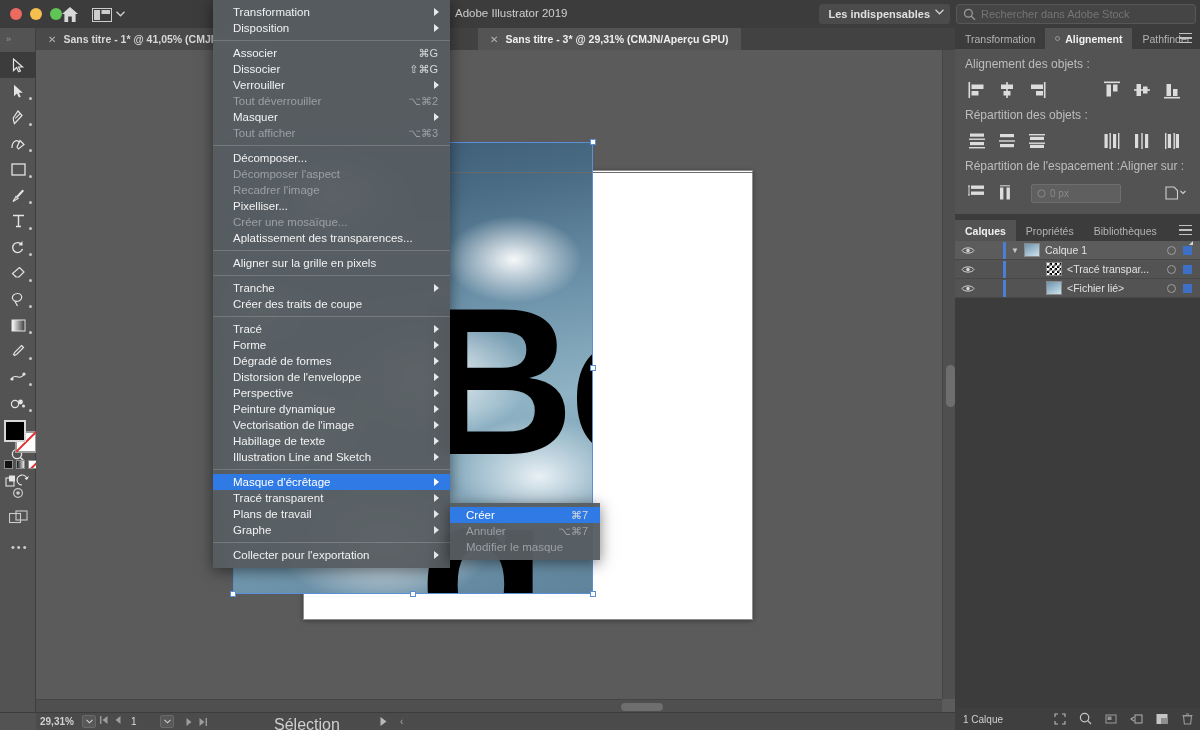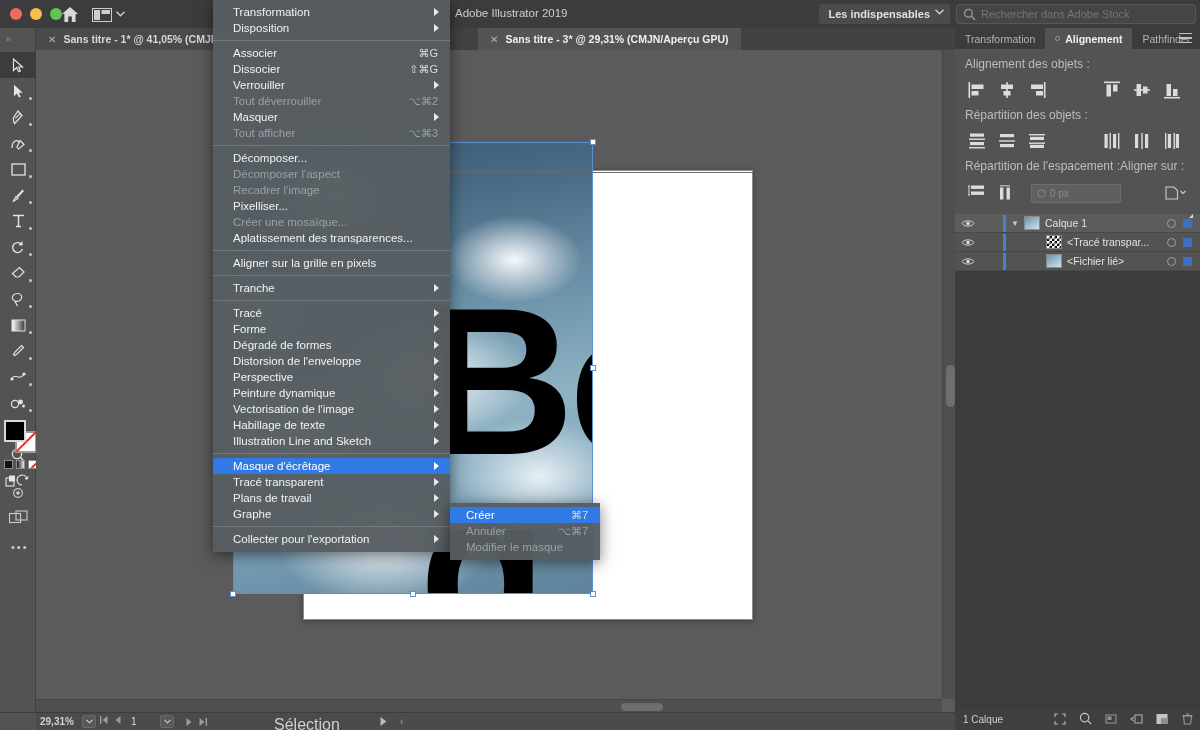--- a/index.html
+++ b/index.html
@@ -724,20 +724,38 @@
         </div>
         <div class="align-to">
           <svg width="24" height="16" viewBox="0 0 24 16">
               <path d="M2 2 L10 2 L13.5 5.5 L13.5 14 L2 14 Z" fill="none" stroke="#cfcfcf" stroke-width="1.1"></path>
               <path d="M16.5 6 L19 8.5 L21.5 6" fill="none" stroke="#cfcfcf" stroke-width="1.1"></path>
             </svg>
         </div>
       </div>
     </div>
 
+    <div class="panel-tabs layers-tabs">
+      <div class="ptab active">
+        <span>Calques</span>
+      </div>
+      <div class="ptab">
+        <span>Propriétés</span>
+      </div>
+      <div class="ptab">
+        <span>Bibliothèques</span>
+      </div>
+      <div class="pmenu">
+        <div class="hamb">
+            <span></span>
+            <span></span>
+            <span></span>
+          </div>
+      </div>
+    </div>
 
     <div class="layers-body">
 
       <div class="lrow sel-row">
         <div class="eye">
           <svg width="14" height="9" viewBox="0 0 14 9">
               <path d="M1 4.5 C3 1, 11 1, 13 4.5 C11 8, 3 8, 1 4.5 Z" fill="none" stroke="#d5d5d5" stroke-width="1"></path>
               <circle cx="7" cy="4.5" r="1.8" fill="#d5d5d5"></circle>
             </svg>
         </div>
@@ -887,20 +905,23 @@
 
     <div class="mi">
       <span>Aligner sur la grille en pixels</span>
     </div>
     <div class="msep"></div>
 
     <div class="mi">
       <span>Tranche</span>
       <span class="tri"></span>
     </div>
+    <div class="mi">
+      <span>Créer des traits de coupe</span>
+    </div>
     <div class="msep"></div>
 
     <div class="mi">
       <span>Tracé</span>
       <span class="tri"></span>
     </div>
     <div class="mi">
       <span>Forme</span>
       <span class="tri"></span>
     </div>

